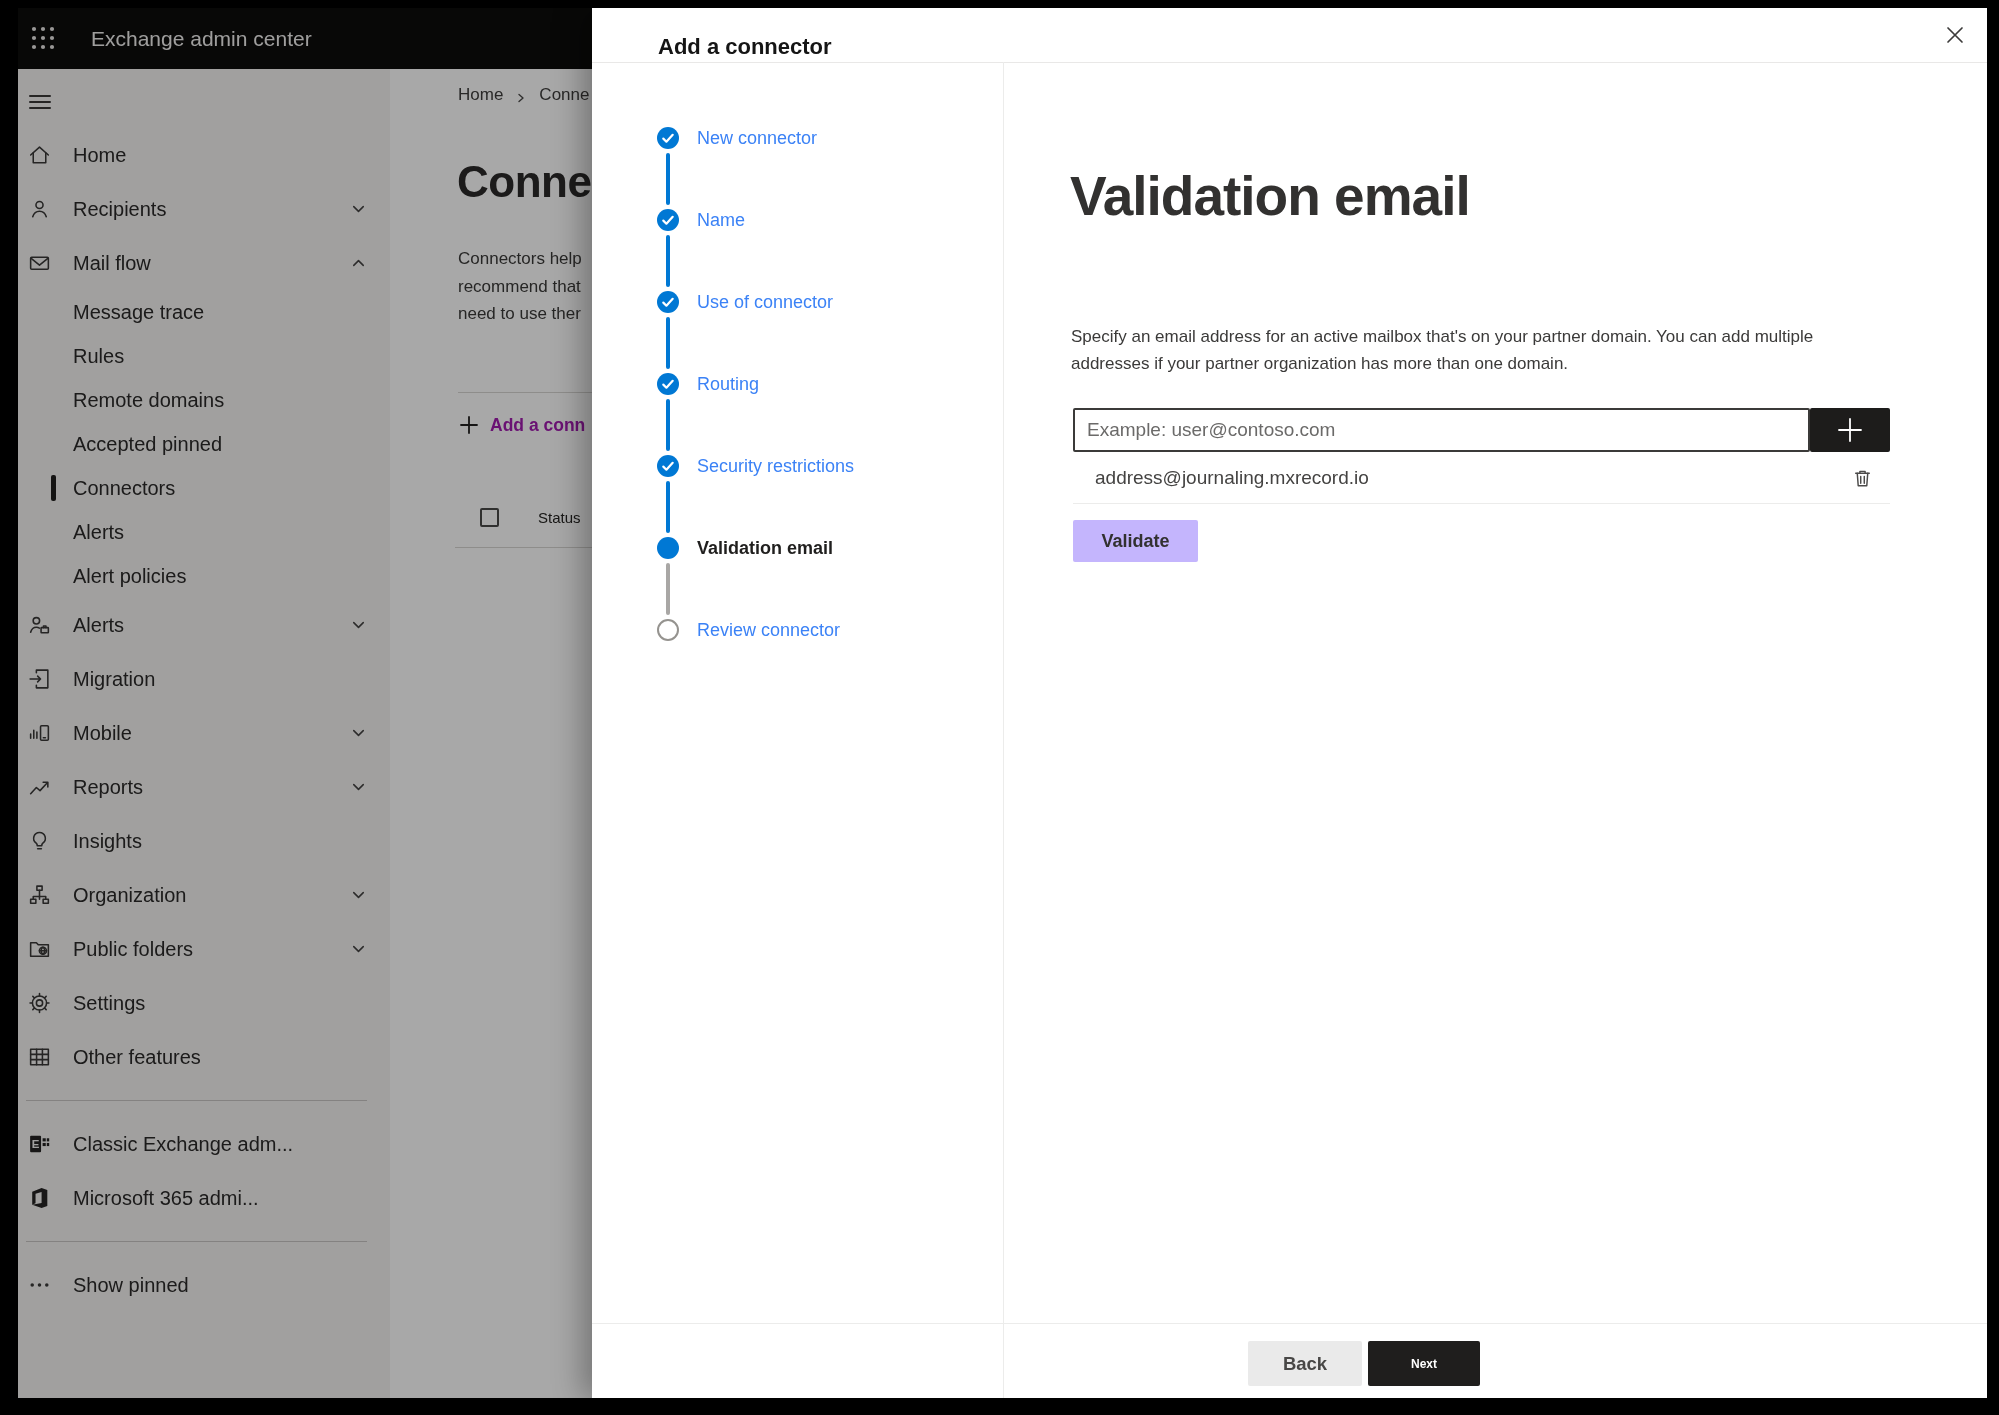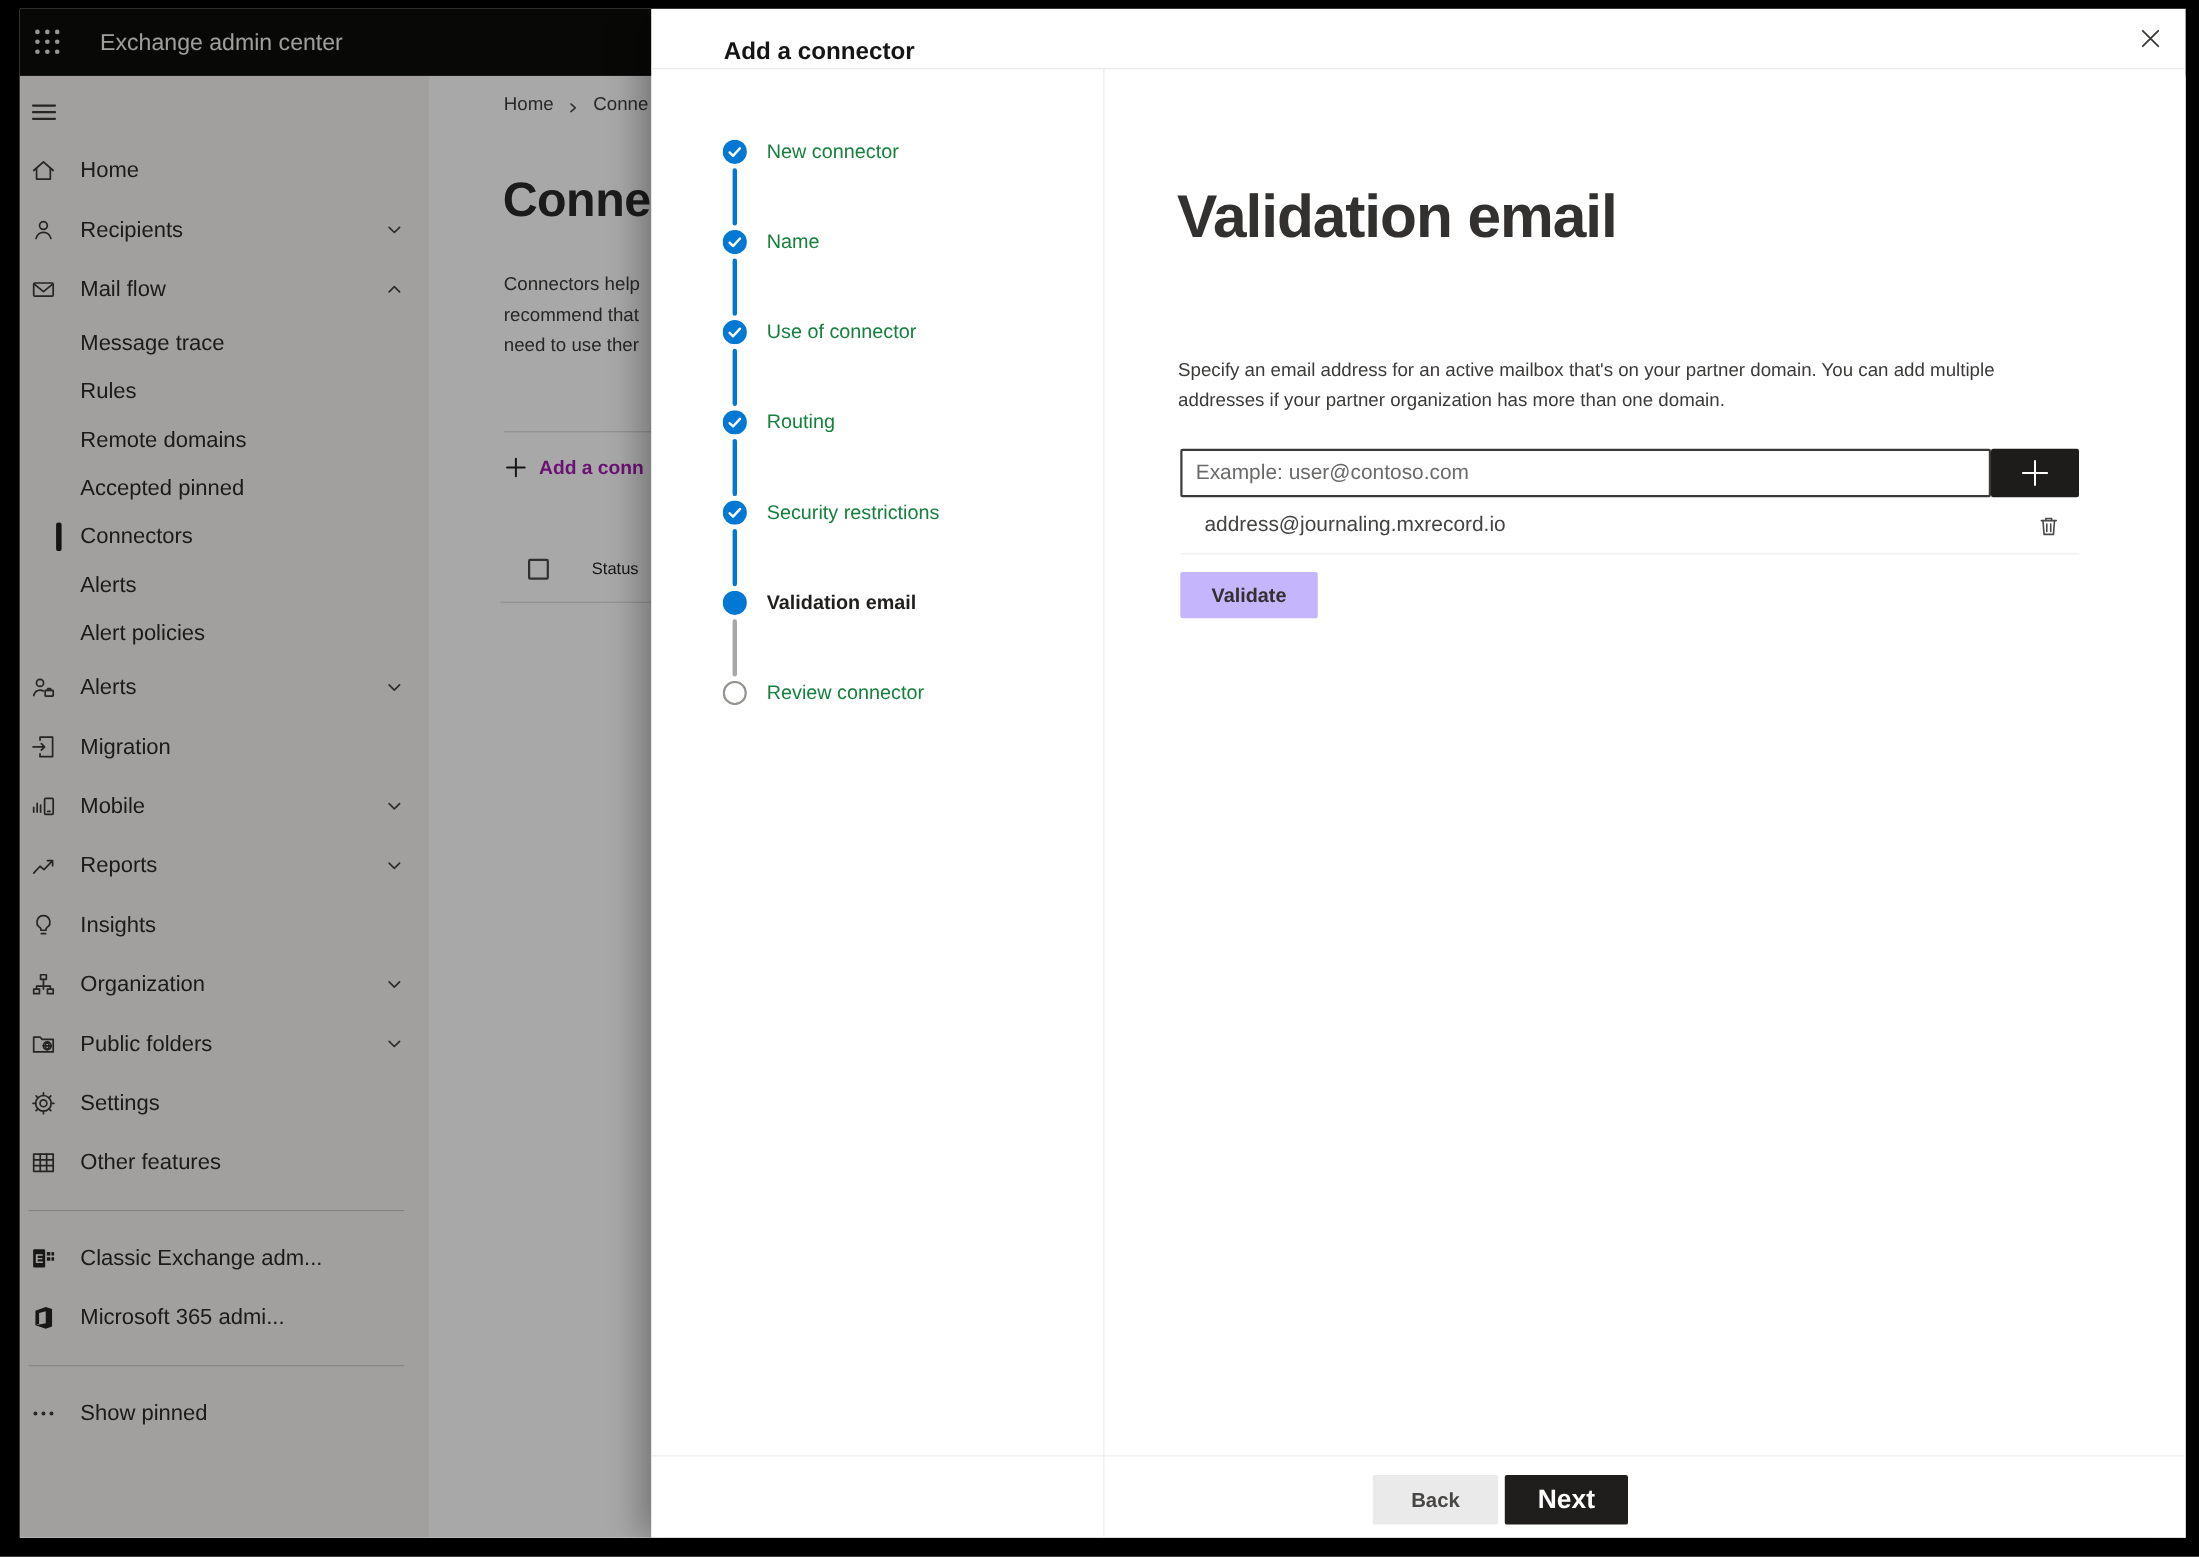--- a/index.html
+++ b/index.html
@@ -56,21 +56,21 @@
       box-shadow:-10px 0 28px rgba(0,0,0,.30);}
   .modal-header{position:absolute;left:0;top:0;right:0;height:54px;border-bottom:1px solid #e9e8e7;}
   .modal-title{position:absolute;left:66px;top:12px;height:54px;line-height:54px;font-size:22px;font-weight:700;color:#151515;}
   .close-btn{position:absolute;right:13px;top:8px;width:38px;height:38px;background:none;border:none;cursor:pointer;padding:0;}
   .close-btn span{display:block;width:22px;height:22px;margin:0 auto;}
 
   .steps{position:absolute;left:0;top:54px;bottom:0;width:411px;border-right:1px solid #ececeb;}
   .step{position:absolute;left:0;right:0;height:54px;cursor:pointer;}
   .step-circle{position:absolute;left:65px;top:16px;width:22px;height:22px;}
   .step-circle svg{width:22px;height:22px;display:block;}
-  .step-label{position:absolute;left:105px;top:50%;transform:translateY(-50%);font-size:18px;color:#15803d;white-space:nowrap;}
+  .step-label{position:absolute;left:105px;top:50%;transform:translateY(-50%);font-size:18px;color:#3b82f6;white-space:nowrap;}
   .step.current .step-label{font-weight:700;color:#201f1e;}
   .step-line{position:absolute;left:74px;width:3.5px;border-radius:2px;}
   .step-line.blue{background:#0078d4;}
   .step-line.gray{background:#a9a7a5;}
 
   .content{position:absolute;left:412px;top:54px;right:0;bottom:0;}
   .content-heading{position:absolute;left:66px;top:102px;font-size:55px;font-weight:700;letter-spacing:-1px;color:#323130;white-space:nowrap;}
   .content-desc{position:absolute;left:67px;top:262px;width:790px;font-size:17px;line-height:26.5px;color:#3b3a39;}
   .email-row{position:absolute;left:69px;top:346px;height:44px;width:817px;}
   .email-input{position:absolute;left:0;top:0;width:737px;height:44px;border:2px solid #3b3a39;border-radius:2px;
@@ -84,21 +84,21 @@
   .trash-btn{position:absolute;left:770px;top:7px;width:38px;height:38px;background:none;border:none;cursor:pointer;padding:0;}
   .trash-btn span{display:block;width:23px;height:23px;margin:0 auto;}
   .address-divider{position:absolute;left:69px;top:441px;width:817px;height:1px;background:#ececeb;}
   .validate-btn{position:absolute;left:69px;top:458px;width:125px;height:42px;background:#c4b5fd;border:none;border-radius:2px;
       font-size:18px;font-weight:600;color:#323130;font-family:inherit;cursor:pointer;}
 
   .footer-divider{position:absolute;left:0;right:0;top:1315px;height:1px;background:#ececeb;}
   .back-btn{position:absolute;left:656px;top:1333px;width:114px;height:45px;background:#eaeaea;border:none;border-radius:2px;
       font-size:18.5px;font-weight:600;color:#484746;font-family:inherit;cursor:pointer;}
   .next-btn{position:absolute;left:776px;top:1333px;width:112px;height:45px;background:#1f1e1d;border:none;border-radius:2px;
-      font-size:24px;font-weight:600;color:#fff;font-family:inherit;cursor:pointer;}
+      font-size:12px;font-weight:600;color:#fff;font-family:inherit;cursor:pointer;}
 </style>
 </head>
 <body>
 
 <div class="screen">
 
   <header class="topbar">
     <button class="waffle">
       <span><svg viewBox="0 0 26 26">
             <circle cx="4" cy="4" r="2.1" fill="#e8e6e4"></circle>

